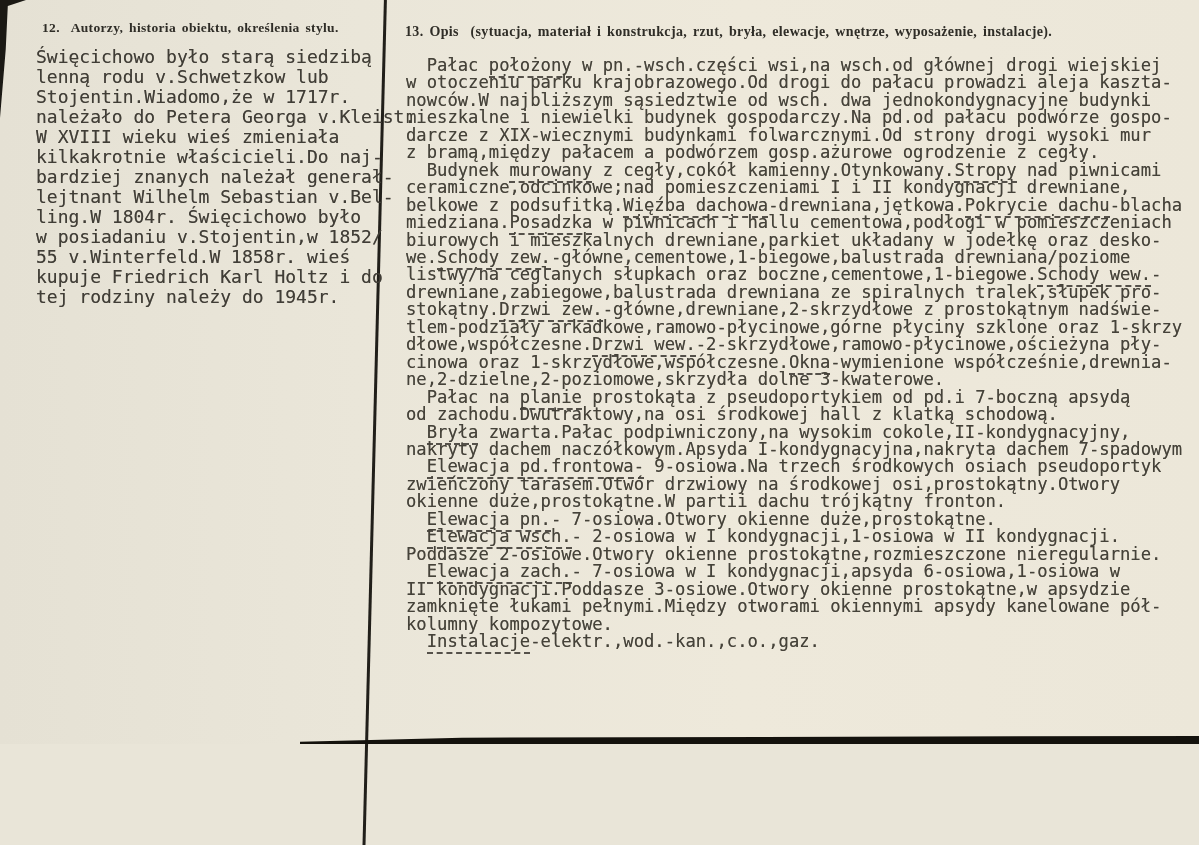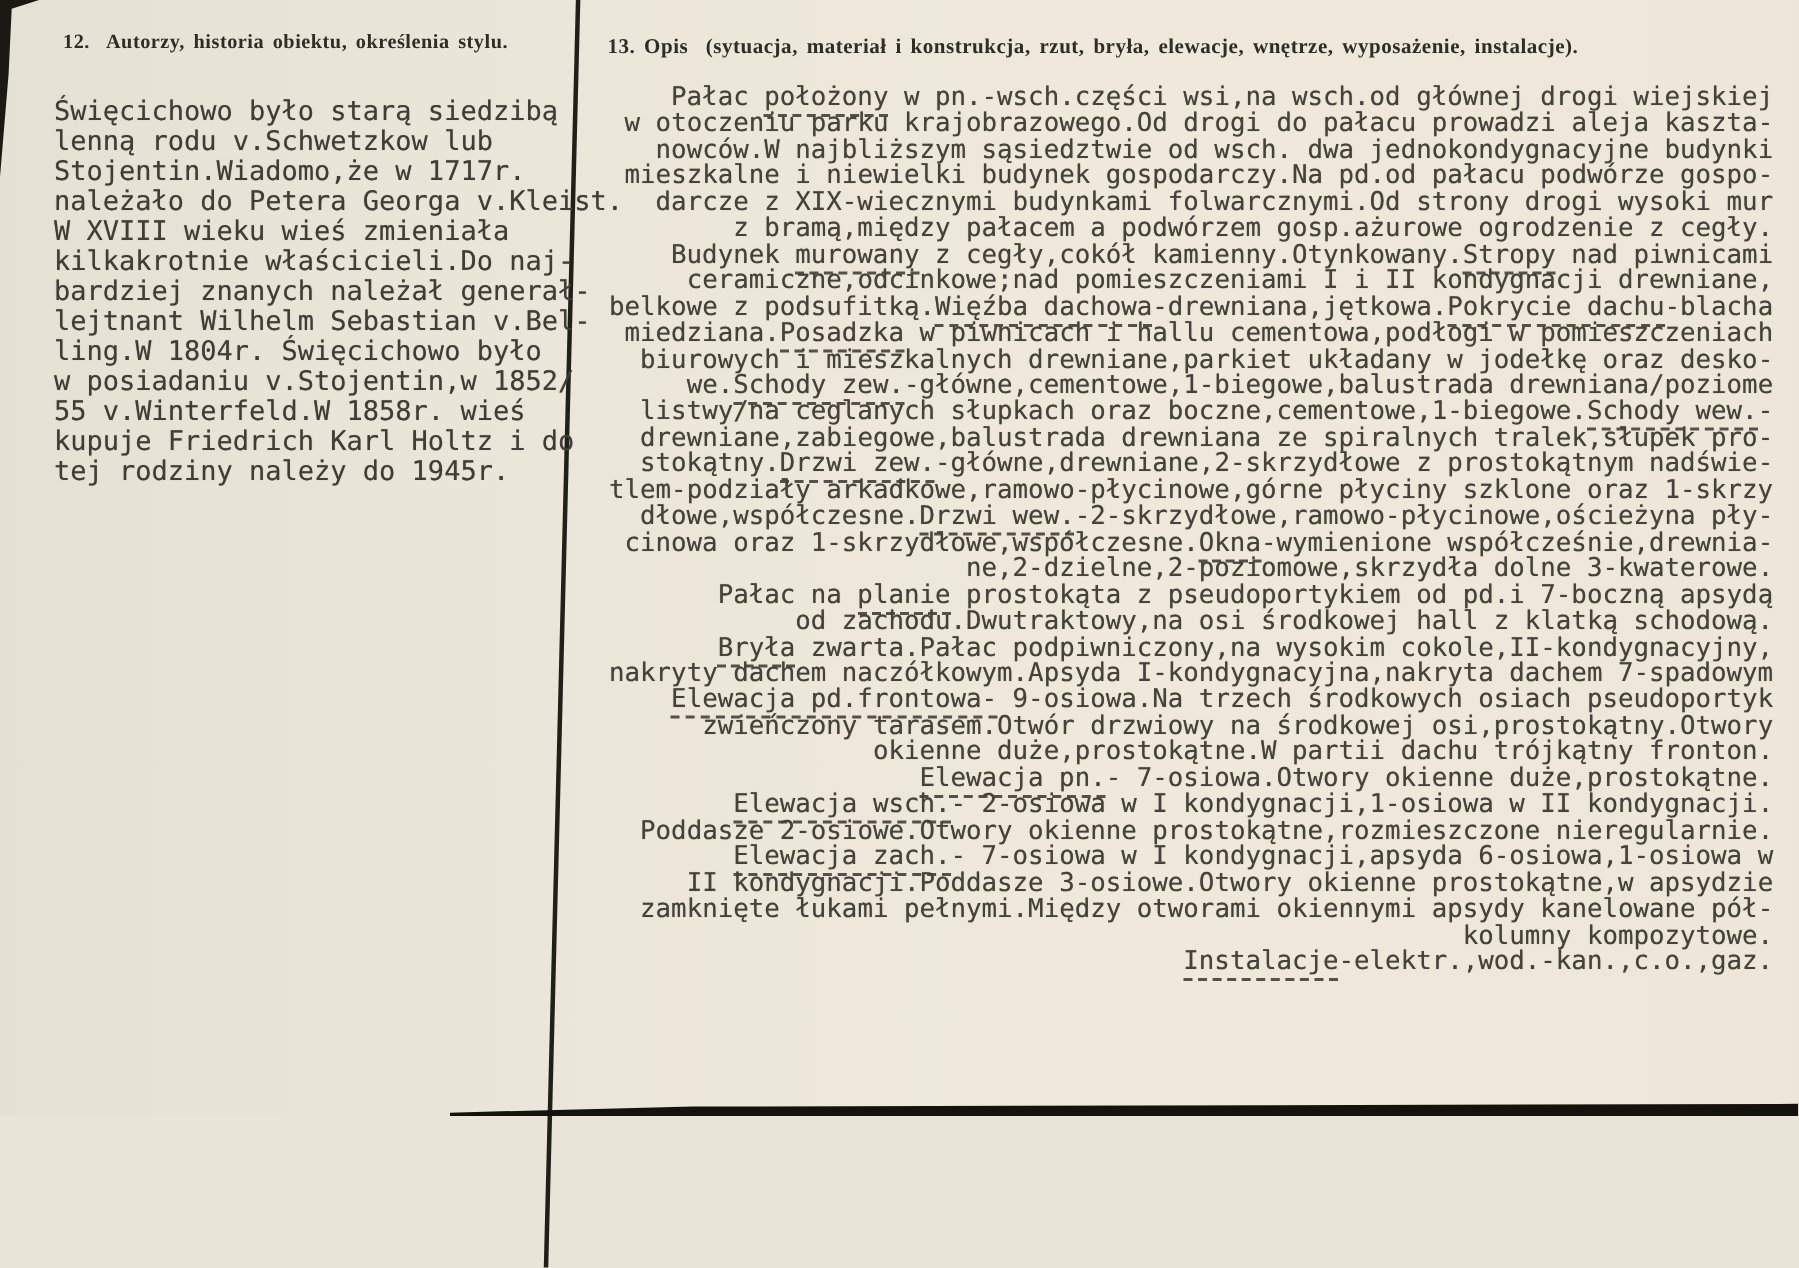--- a/index.html
+++ b/index.html
@@ -26,29 +26,28 @@
   }
   .header-left  { left: 42px;  top: 20px; font-size: 13.5px; }
   .header-right { left: 405px; top: 24px; font-size: 14px;  }
   .typed {
     position: absolute;
     white-space: pre;
     text-shadow: 0 0 0.5px rgba(70, 66, 58, 0.55);
     z-index: 2;
   }
   .left-body {
-    left: 36px; top: 65px;
+    left: 36px; top: 47px;
     font-size: 18px; line-height: 20px;
     color: #403d36;
   }
   .right-body {
     left: 406px; top: 57px;
     font-size: 17.2px; line-height: 17.45px;
     color: #454239;
-    text-align: right;
   }
   .tline { height: inherit; }
   .u {
     border-bottom: 2px dashed #55514a;
     padding-bottom: 1px;
   }
   .divider {
     position: absolute;
     left: 384px; top: -4px;
     width: 2.5px; height: 856px;

